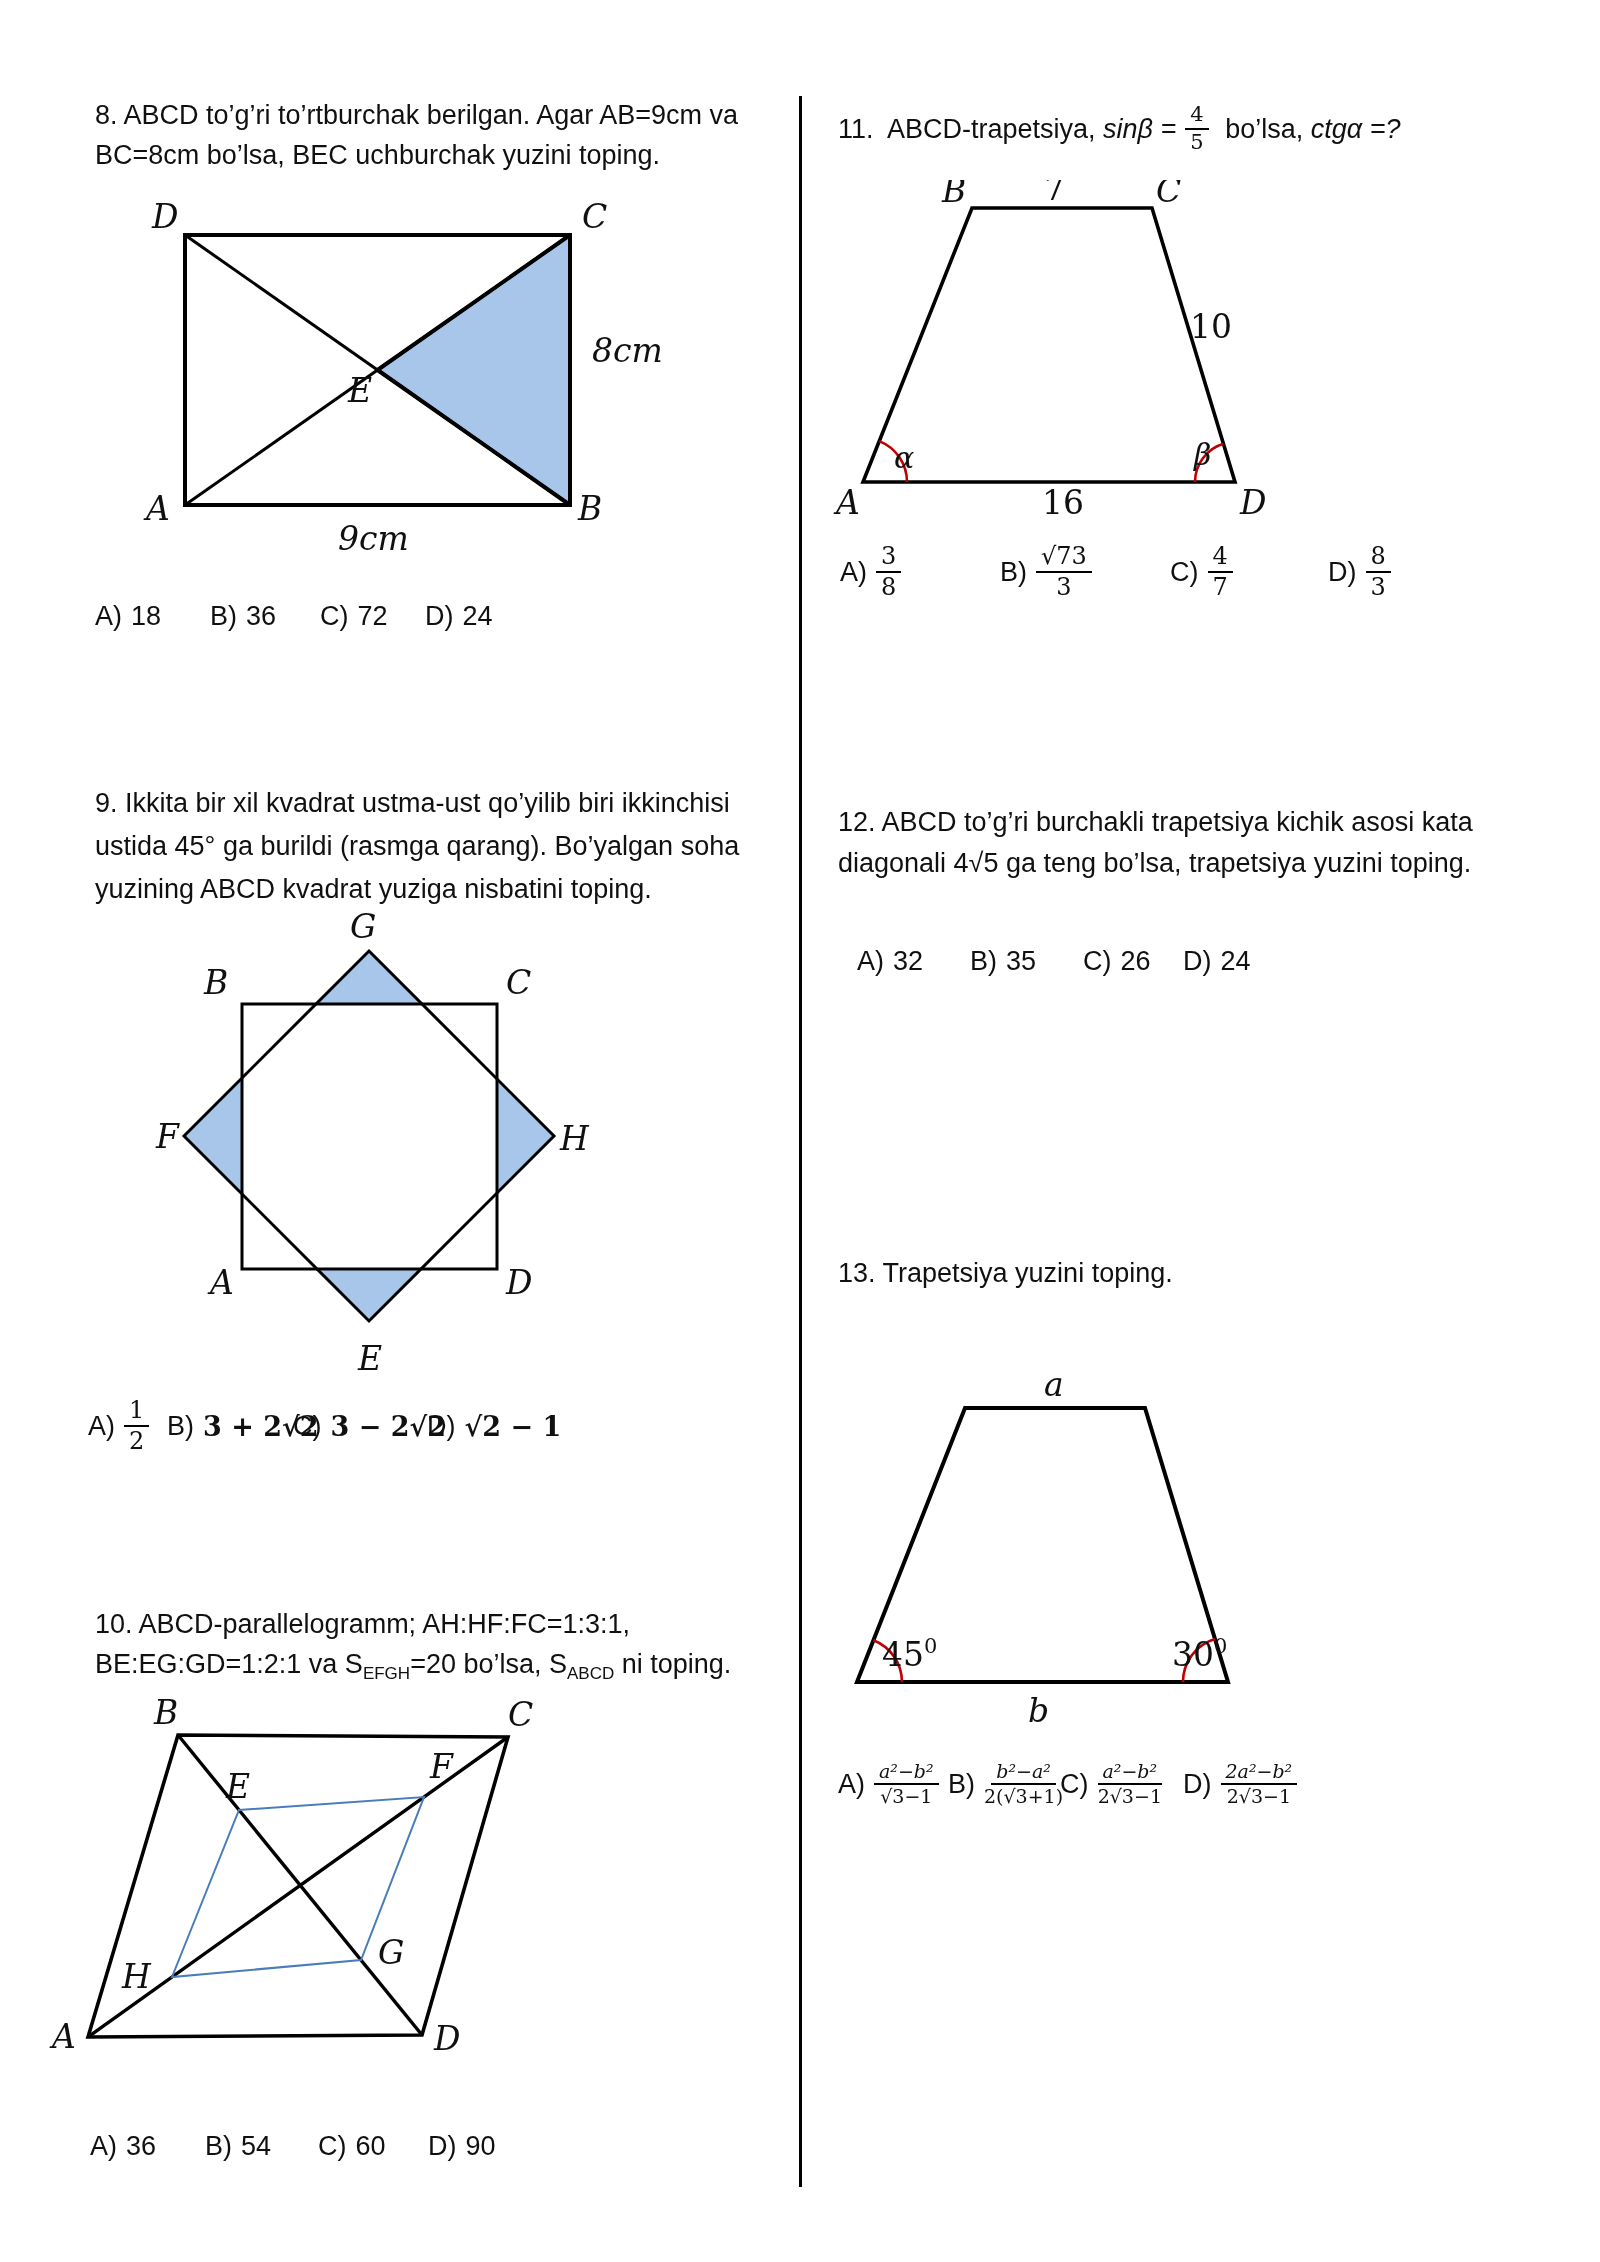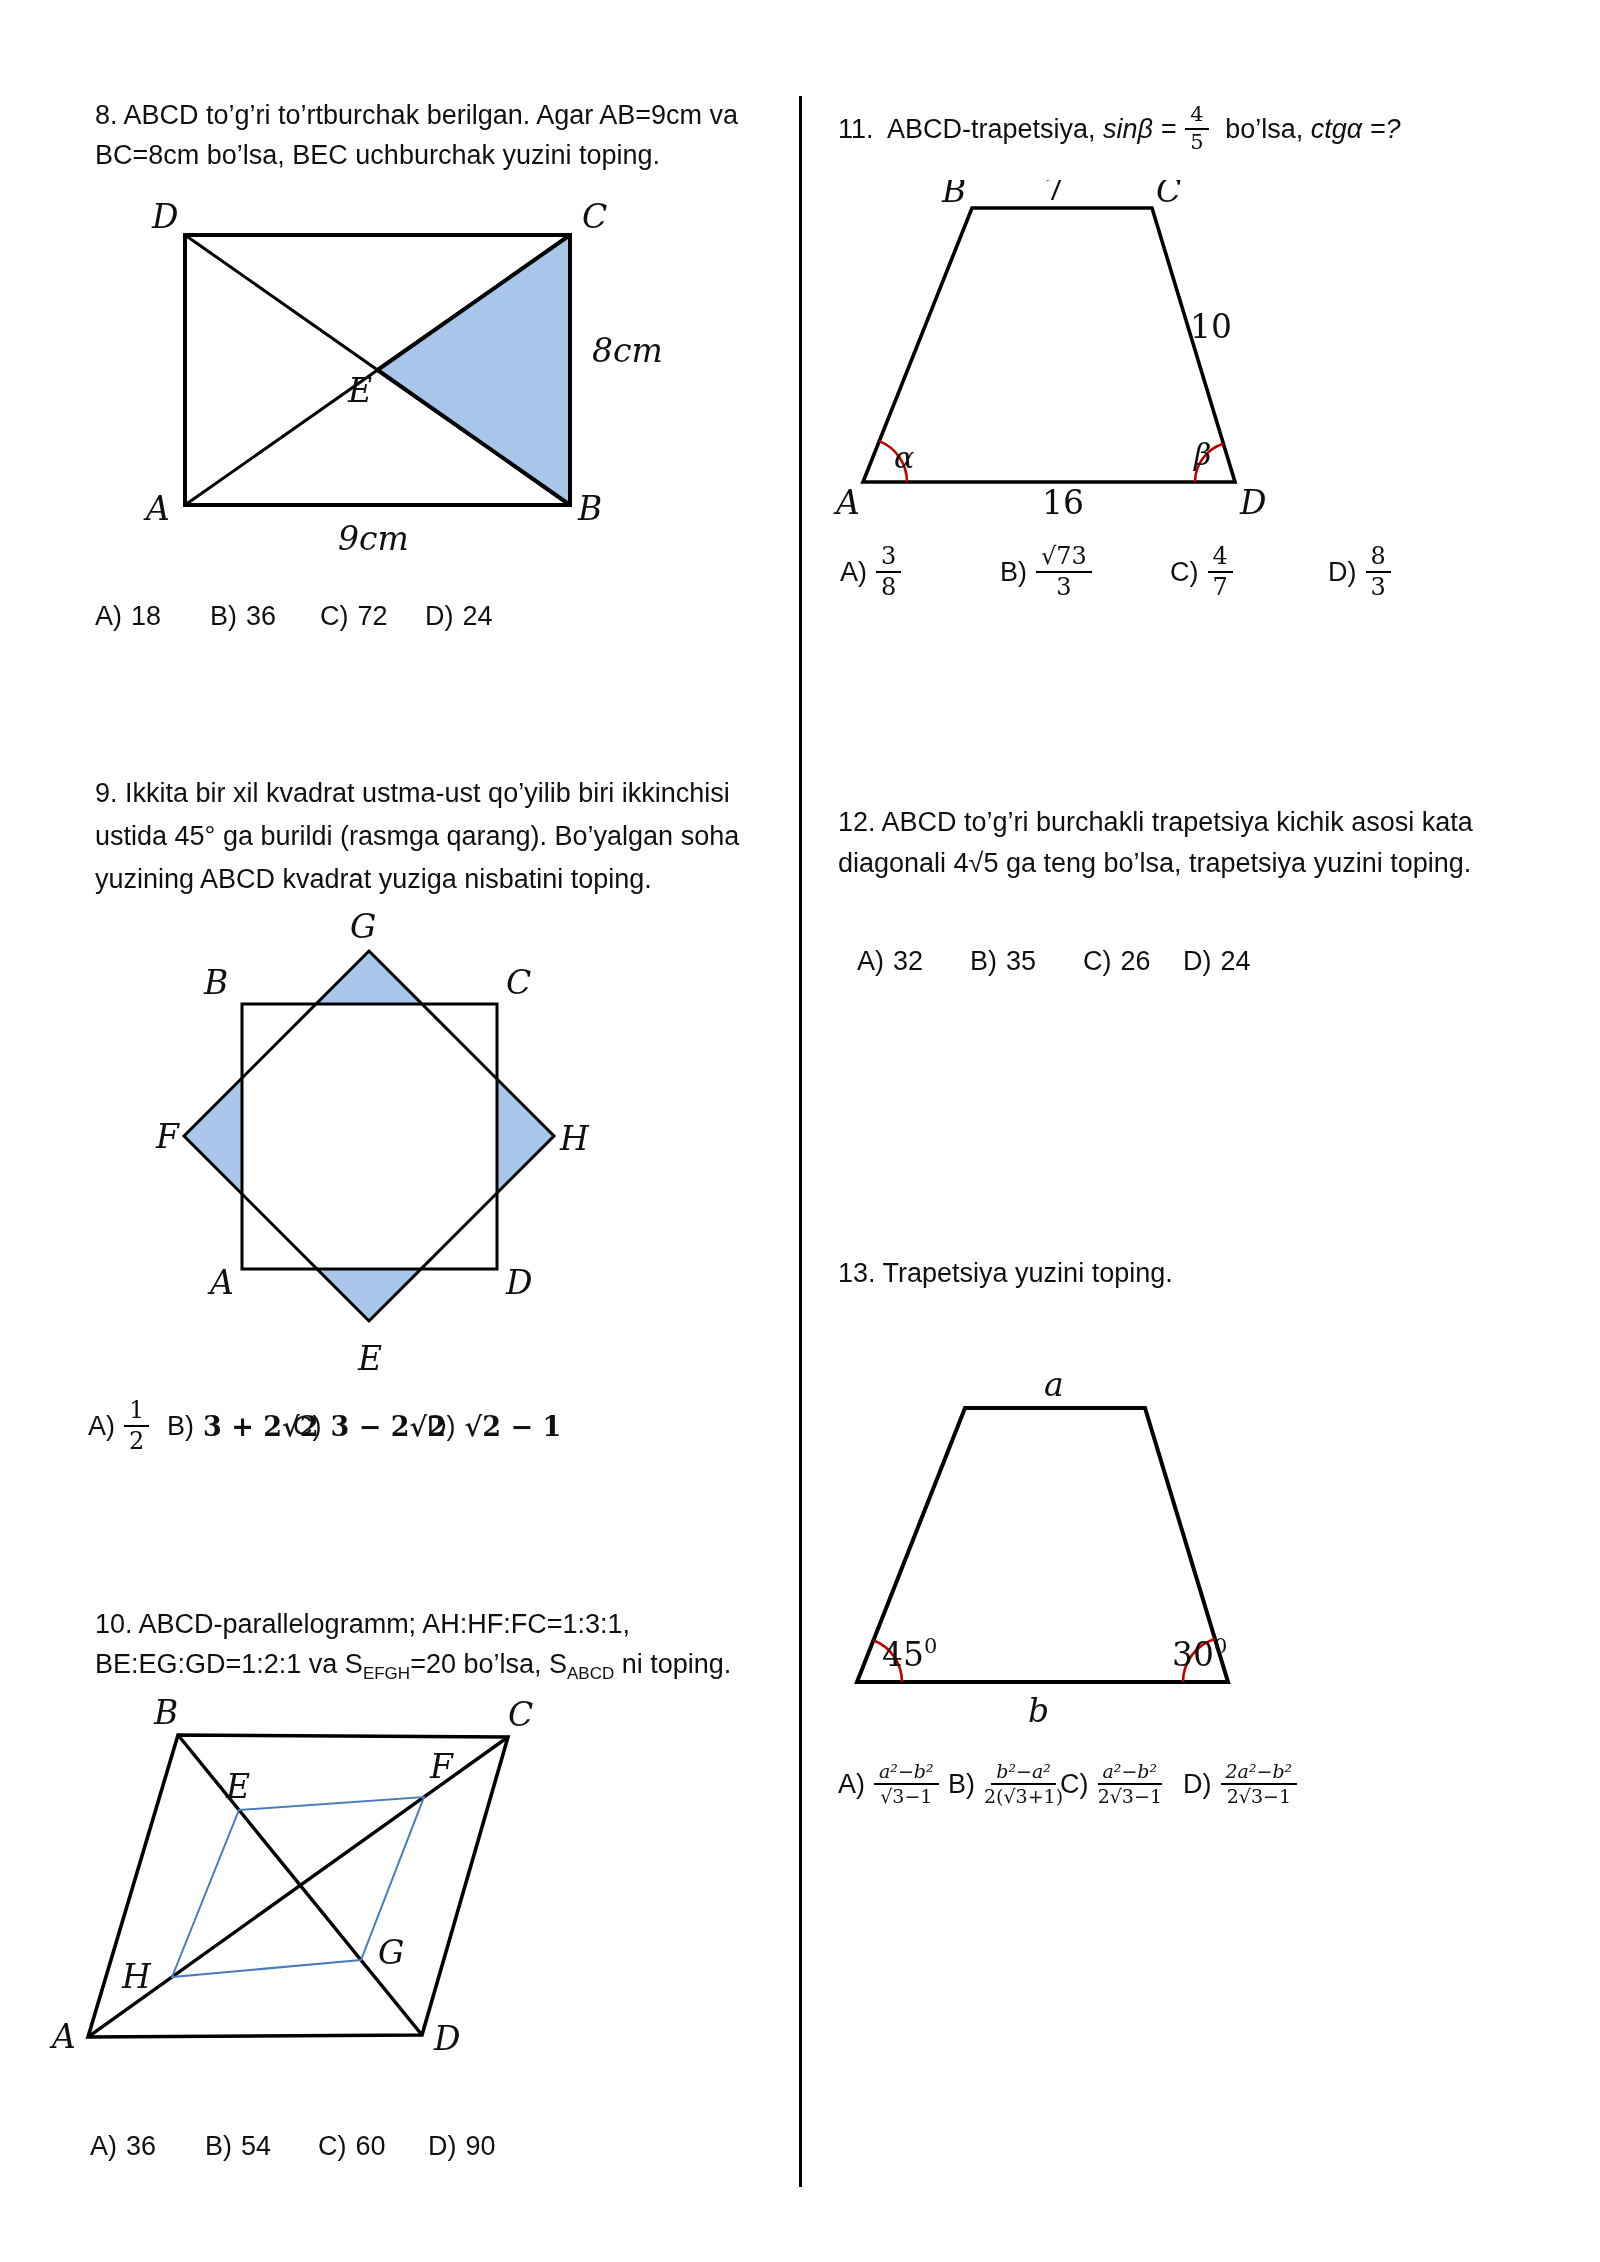--- a/index.html
+++ b/index.html
@@ -70,21 +70,21 @@
     <span class="key">C)</span>
       <span class="val">72</span>
     </span>
   <span class="ans" style="left:425px; top:601px;">
     <span class="key">D)</span>
       <span class="val">24</span>
     </span>
 </div>
 
 <div class="txt" style="left:95px; top:772px;">
-  <div class="ln" style="line-height:43px;">9. Ikkita bir xil kvadrat ustma-ust qo’yilib biri ikkinchisi</div>
+  <div class="ln" style="line-height:43px;margin-top:10px;">9. Ikkita bir xil kvadrat ustma-ust qo’yilib biri ikkinchisi</div>
   <div class="ln" style="line-height:43px;">ustida 45° ga burildi (rasmga qarang). Bo’yalgan soha</div>
   <div class="ln" style="line-height:43px;">yuzining ABCD kvadrat yuziga nisbatini toping.</div>
 </div>
 
 <svg class="fig" style="left:150px; top:890px;" width="470" height="490" viewBox="0 0 470 490">
   <polygon points="219,61 166,114 272,114" fill="#a7c6e9"></polygon>
   <polygon points="404,246 347,189 347,303" fill="#a7c6e9"></polygon>
   <polygon points="219,431 167,379 271,379" fill="#a7c6e9"></polygon>
   <polygon points="34,246 92,188 92,304" fill="#a7c6e9"></polygon>
   <rect x="92" y="114" width="255" height="265" fill="none" stroke="#000" stroke-width="3"></rect>

